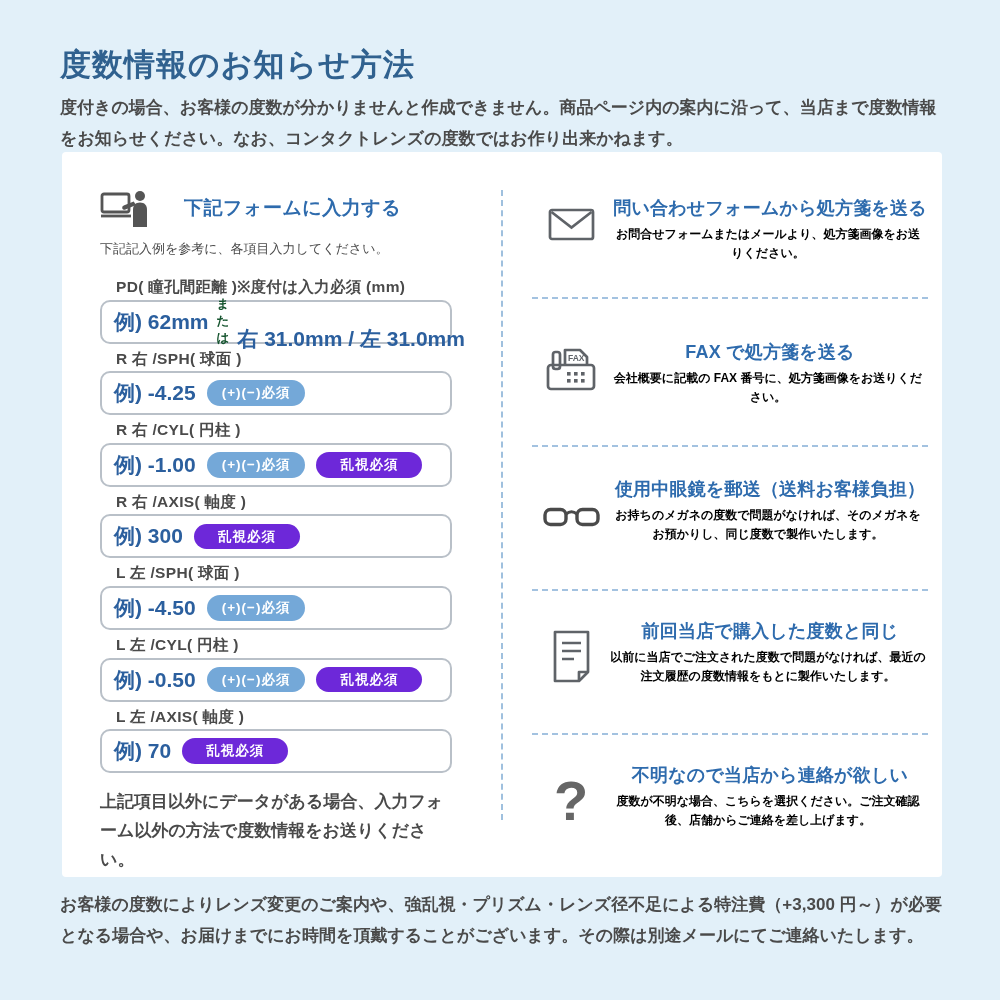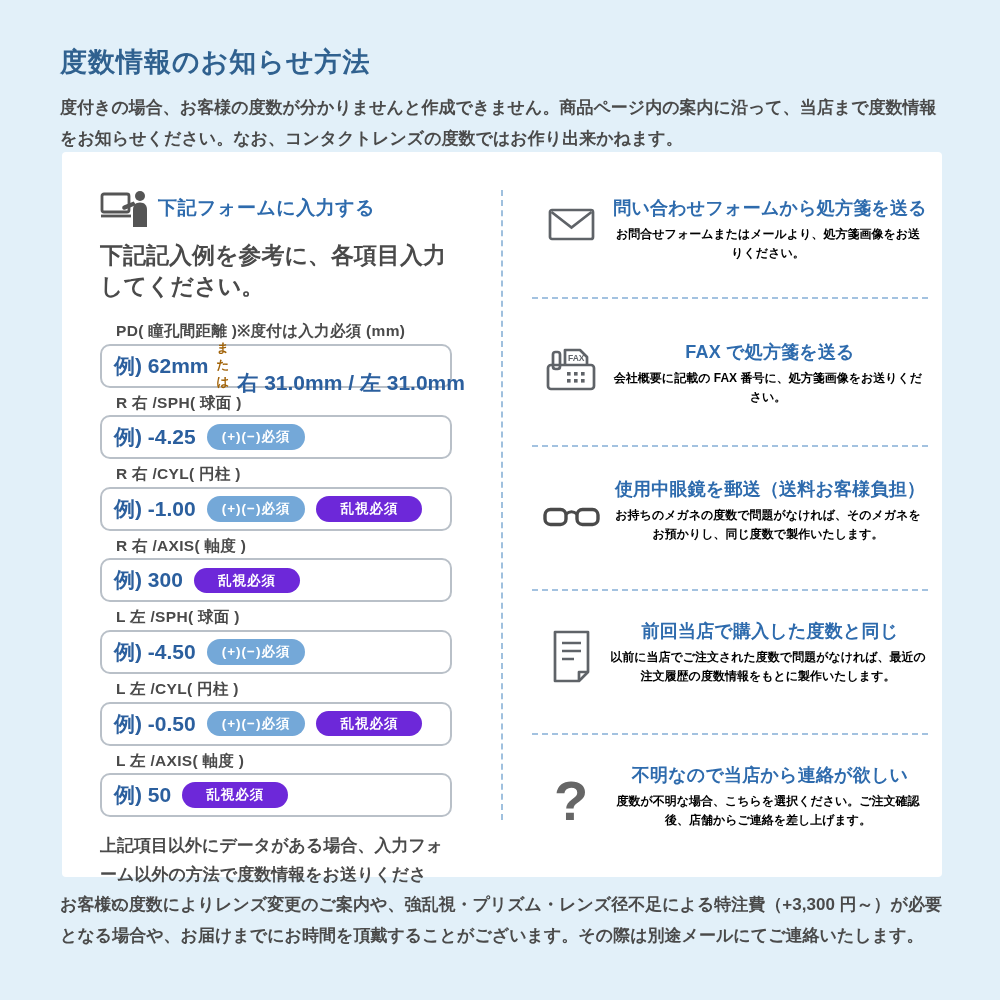--- a/index.html
+++ b/index.html
@@ -9,51 +9,51 @@
     font-family:"Liberation Sans",sans-serif;
     color:#4a4a4a;
     position:relative;
     overflow:hidden;
   }
   .abs{position:absolute;}
 
   
   .page-title{
     left:60px;top:44px;
-    font-size:27px;font-weight:bold;color:#30618f;letter-spacing:1px;
+    font-size:31px;font-weight:bold;color:#30618f;letter-spacing:1px;
   }
   .intro{
     left:60px;top:92px;width:882px;
     font-size:17px;line-height:1.85;font-weight:600;color:#4a4a4a;
   }
 
   
   .card{
     left:62px;top:152px;width:880px;height:725px;
     background:#ffffff;border-radius:4px;
   }
 
   
   .left-col{left:100px;top:186px;width:360px;}
-  .form-head{display:flex;align-items:center;gap:8px;height:44px;}
+  .form-head{display:flex;align-items:center;gap:34px;height:44px;}
   .form-head-title{font-size:19px;font-weight:bold;color:#2e6bad;letter-spacing:0.5px;}
-  .form-instruction{margin-top:10px;font-size:23px;font-weight:700;color:#4a4a4a;}
+  .form-instruction{margin-top:10px;font-size:13px;font-weight:400;color:#4a4a4a;}
   .fields{margin-top:20px;}
   .field-label{
     font-size:15.5px;font-weight:bold;color:#4a4a4a;
     margin:0 0 3px 16px;line-height:1.2;letter-spacing:0.3px;
   }
   .example-box{
     box-sizing:border-box;width:352px;height:44px;
     border:2px solid #b9c0c8;border-radius:10px;background:#fff;
     display:flex;align-items:center;padding:0 12px;gap:11px;
     margin-bottom:6px;
   }
   .example-value{font-size:21px;font-weight:bold;color:#2b5f9e;white-space:nowrap;}
-  .box-connector{font-size:12.5px;font-weight:bold;color:#a16207;margin:0 -3px;}
+  .box-connector{font-size:12.5px;font-weight:bold;color:#14532d;margin:0 -3px;}
   .box-connector:empty,.example-value2:empty{display:none;}
   .example-value2{font-size:21px;font-weight:bold;color:#2b5f9e;white-space:nowrap;margin-top:35px;}
   .badge{
     display:none;font-size:13.5px;font-weight:bold;color:#ffffff;
     border-radius:16px;padding:6px 15px;line-height:1;white-space:nowrap;letter-spacing:1px;
   }
   .badge[data-type="blue"]{display:inline-block;background:#74a8d8;}
   .badge[data-type="orange"]{display:inline-block;background:#6d28d9;padding:6px 24px;}
   .left-note{margin-top:15px;font-size:17px;font-weight:600;line-height:1.7;color:#4a4a4a;}
 
@@ -152,21 +152,21 @@
       <div class="example-box">
         <span class="example-value">例) -0.50</span>
         <span class="badge" data-type="blue">(+)(−)必須</span>
         <span class="badge" data-type="orange">乱視必須</span>
       </div>
     </div>
 
     <div>
       <div class="field-label">L 左 /AXIS( 軸度 )</div>
       <div class="example-box">
-        <span class="example-value">例) 50</span>
+        <span class="example-value">例) 70</span>
         <span class="badge" data-type="orange">乱視必須</span>
       </div>
     </div>
 
   </div>
 
   <div class="left-note">上記項目以外にデータがある場合、入力フォーム以外の方法で度数情報をお送りください。</div>
 </div>
 
 <div class="abs v-divider"></div>

